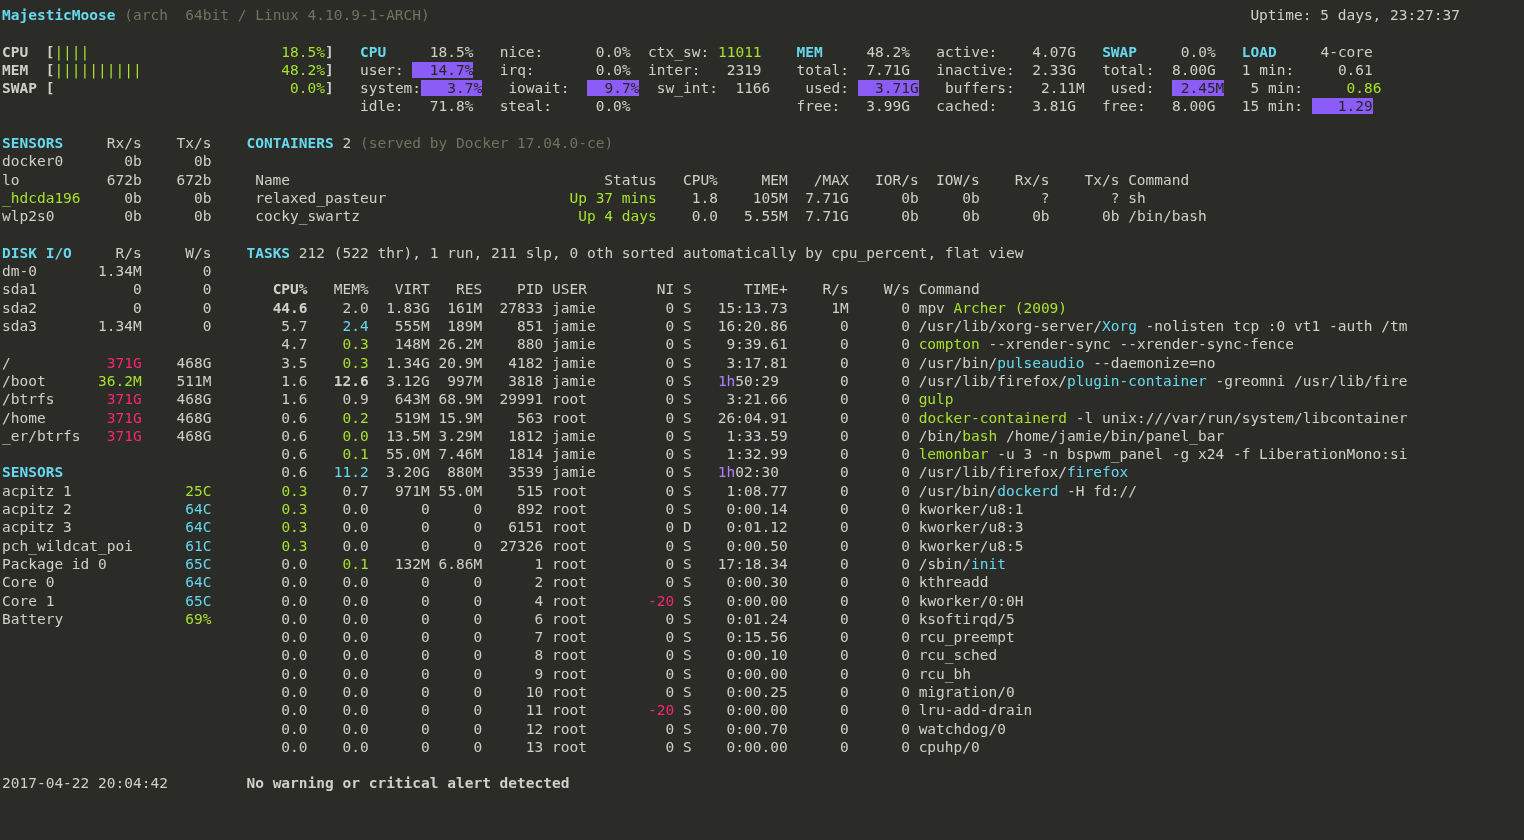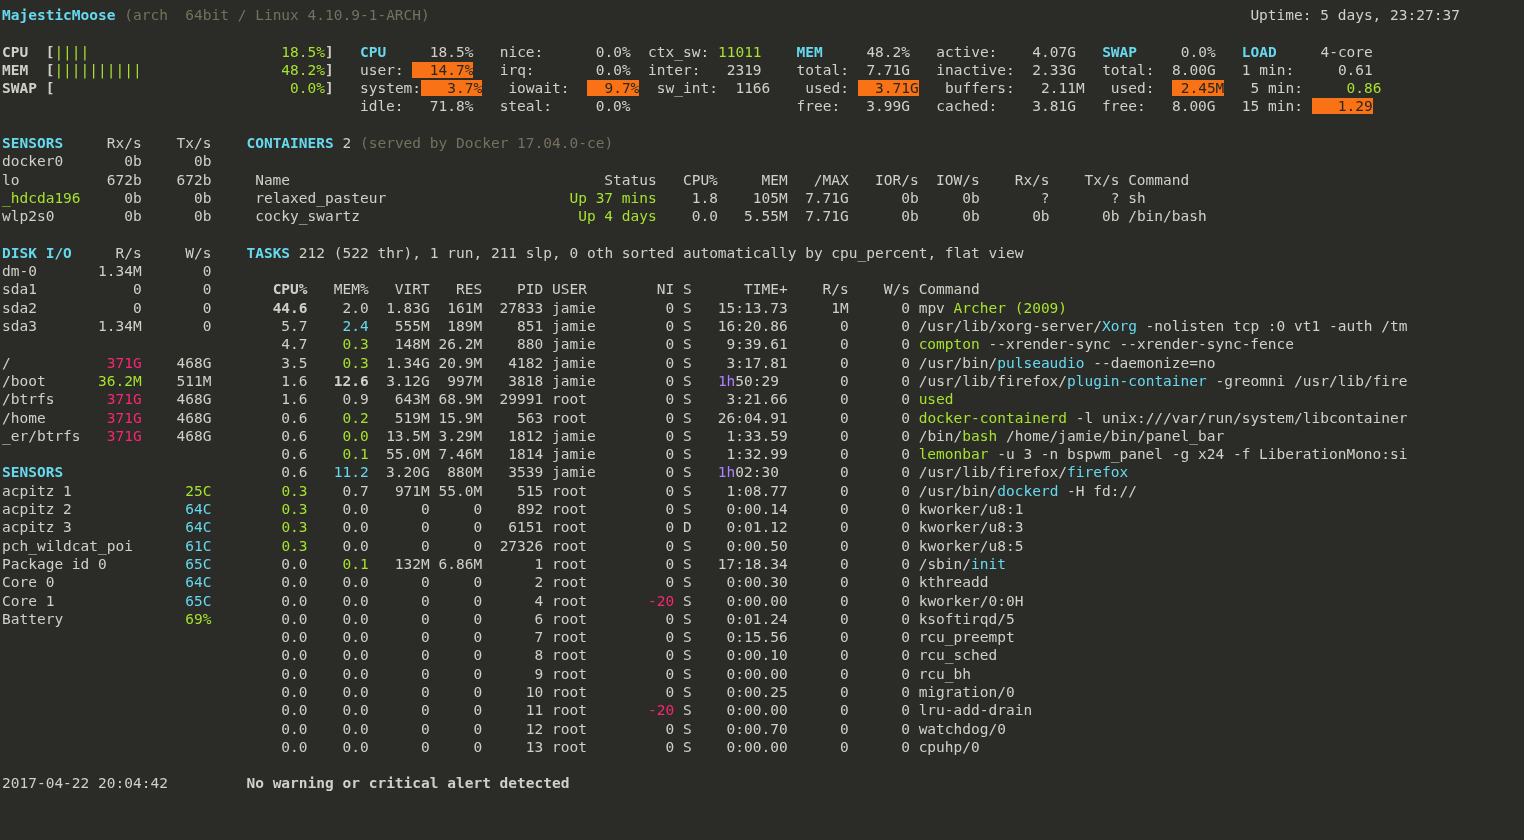--- a/index.html
+++ b/index.html
@@ -3,21 +3,21 @@
 <meta charset="utf-8">
 <style>
 html,body{margin:0;padding:0;background:#2b2b28;color:#d0d0c8;font-family:"DejaVu Sans Mono","Liberation Mono",monospace;font-size:14.5px;line-height:18.3px;overflow:hidden;width:1524px;height:840px;}
 .bold{font-weight:bold;}
 .hdr{color:#66d9ef;font-weight:bold;}
 .cyan{color:#66d9ef;text-align:right;}
 .dim{color:#75715e;}
 .green{color:#a6e22e;}
 .magenta{color:#f92672;}
 .violet{color:#ae81ff;}
-.hl{background:#f97316;color:#272822;}
+.hl{background:#8b5cf6;color:#272822;}
 .row{white-space:pre;}
 #screen{padding:6px 2px;}
 </style>
 </head>
 <body>
 
 <div id="screen">
     <div class="row"><span class="hdr">MajesticMoose</span> <span class="dim">(arch  64bit / Linux 4.10.9-1-ARCH)</span>                                                                                              <span>Uptime: 5 days, 23:27:37</span></div>
     <div class="row">&nbsp;</div>
     <div class="row"><span class="bold">CPU  </span><span class="bold">[</span><span class="green">||||                     </span><span class="green"> 18.5%</span><span class="bold">]</span>   <span class="hdr">CPU   </span><span>  18.5%</span>   <span>nice:    </span><span>  0.0%</span>  <span>ctx_sw: </span><span class="green">11011</span>    <span class="hdr">MEM   </span><span>  48.2%</span>   <span>active:   </span><span> 4.07G</span>   <span class="hdr">SWAP   </span><span>  0.0%</span>   <span class="hdr">LOAD    </span><span> 4-core</span></div>
@@ -32,21 +32,21 @@
     <div class="row">wlp2s0        0b      0b     cocky_swartz            <span class="green">             Up 4 days</span>    0.0   5.55M  7.71G      0b     0b      0b      0b /bin/bash</div>
     <div class="row">&nbsp;</div>
     <div class="row"><span class="hdr">DISK I/O </span>    R/s     W/s    <span class="hdr">TASKS</span> <span>212 (522 thr), 1 run, 211 slp, 0 oth sorted automatically by cpu_percent, flat view</span></div>
     <div class="row">dm-0       1.34M       0    </div>
     <div class="row">sda1           0       0      <span class="bold"> CPU%</span>   MEM%   VIRT   RES    PID USER        NI S      TIME+    R/s    W/s Command</div>
     <div class="row">sda2           0       0      <span class="bold"> 44.6</span>    2.0  1.83G  161M  27833 jamie        0 S   15:13.73     1M      0 <span>mpv</span><span class="green"> Archer (2009)</span></div>
     <div class="row">sda3       1.34M       0        5.7<span class="cyan">    2.4</span>   555M  189M    851 jamie        0 S   16:20.86      0      0 <span>/usr/lib/xorg-server/</span><span class="cyan">Xorg</span><span> -nolisten tcp :0 vt1 -auth /tm</span></div>
     <div class="row">                                4.7<span class="green">    0.3</span>   148M 26.2M    880 jamie        0 S    9:39.61      0      0 <span class="green">compton</span><span> --xrender-sync --xrender-sync-fence</span></div>
     <div class="row">/        <span class="magenta">   371G</span>    468G        3.5<span class="green">    0.3</span>  1.34G 20.9M   4182 jamie        0 S    3:17.81      0      0 <span>/usr/bin/</span><span class="cyan">pulseaudio</span><span> --daemonize=no</span></div>
     <div class="row">/boot    <span class="green">  36.2M</span>    511M        1.6<span class="bold">   12.6</span>  3.12G  997M   3818 jamie        0 S<span class="violet">   1h</span>50:29       0      0 <span>/usr/lib/firefox/</span><span class="cyan">plugin-container</span><span> -greomni /usr/lib/fire</span></div>
-    <div class="row">/btrfs   <span class="magenta">   371G</span>    468G        1.6    0.9   643M 68.9M  29991 root         0 S    3:21.66      0      0 <span class="green">used</span></div>
+    <div class="row">/btrfs   <span class="magenta">   371G</span>    468G        1.6    0.9   643M 68.9M  29991 root         0 S    3:21.66      0      0 <span class="green">gulp</span></div>
     <div class="row">/home    <span class="magenta">   371G</span>    468G        0.6<span class="green">    0.2</span>   519M 15.9M    563 root         0 S   26:04.91      0      0 <span class="green">docker-containerd</span><span> -l unix:///var/run/system/libcontainer</span></div>
     <div class="row">_er/btrfs<span class="magenta">   371G</span>    468G        0.6<span class="green">    0.0</span>  13.5M 3.29M   1812 jamie        0 S    1:33.59      0      0 <span>/bin/</span><span class="green">bash</span><span> /home/jamie/bin/panel_bar</span></div>
     <div class="row">                                0.6<span class="green">    0.1</span>  55.0M 7.46M   1814 jamie        0 S    1:32.99      0      0 <span class="green">lemonbar</span><span> -u 3 -n bspwm_panel -g x24 -f LiberationMono:si</span></div>
     <div class="row"><span class="hdr">SENSORS                 </span>        0.6<span class="cyan">   11.2</span>  3.20G  880M   3539 jamie        0 S<span class="violet">   1h</span>02:30       0      0 <span>/usr/lib/firefox/</span><span class="cyan">firefox</span></div>
     <div class="row">acpitz 1          <span class="green">   25C</span>      <span class="green">  0.3</span>    0.7   971M 55.0M    515 root         0 S    1:08.77      0      0 <span>/usr/bin/</span><span class="cyan">dockerd</span><span> -H fd://</span></div>
     <div class="row">acpitz 2          <span class="cyan">   64C</span>      <span class="green">  0.3</span>    0.0      0     0    892 root         0 S    0:00.14      0      0 <span>kworker/u8:1</span></div>
     <div class="row">acpitz 3          <span class="cyan">   64C</span>      <span class="green">  0.3</span>    0.0      0     0   6151 root         0 D    0:01.12      0      0 <span>kworker/u8:3</span></div>
     <div class="row">pch_wildcat_poi   <span class="cyan">   61C</span>      <span class="green">  0.3</span>    0.0      0     0  27326 root         0 S    0:00.50      0      0 <span>kworker/u8:5</span></div>
     <div class="row">Package id 0      <span class="cyan">   65C</span>        0.0<span class="green">    0.1</span>   132M 6.86M      1 root         0 S   17:18.34      0      0 <span>/sbin/</span><span class="cyan">init</span></div>
     <div class="row">Core 0            <span class="cyan">   64C</span>        0.0    0.0      0     0      2 root         0 S    0:00.30      0      0 <span>kthreadd</span></div>

